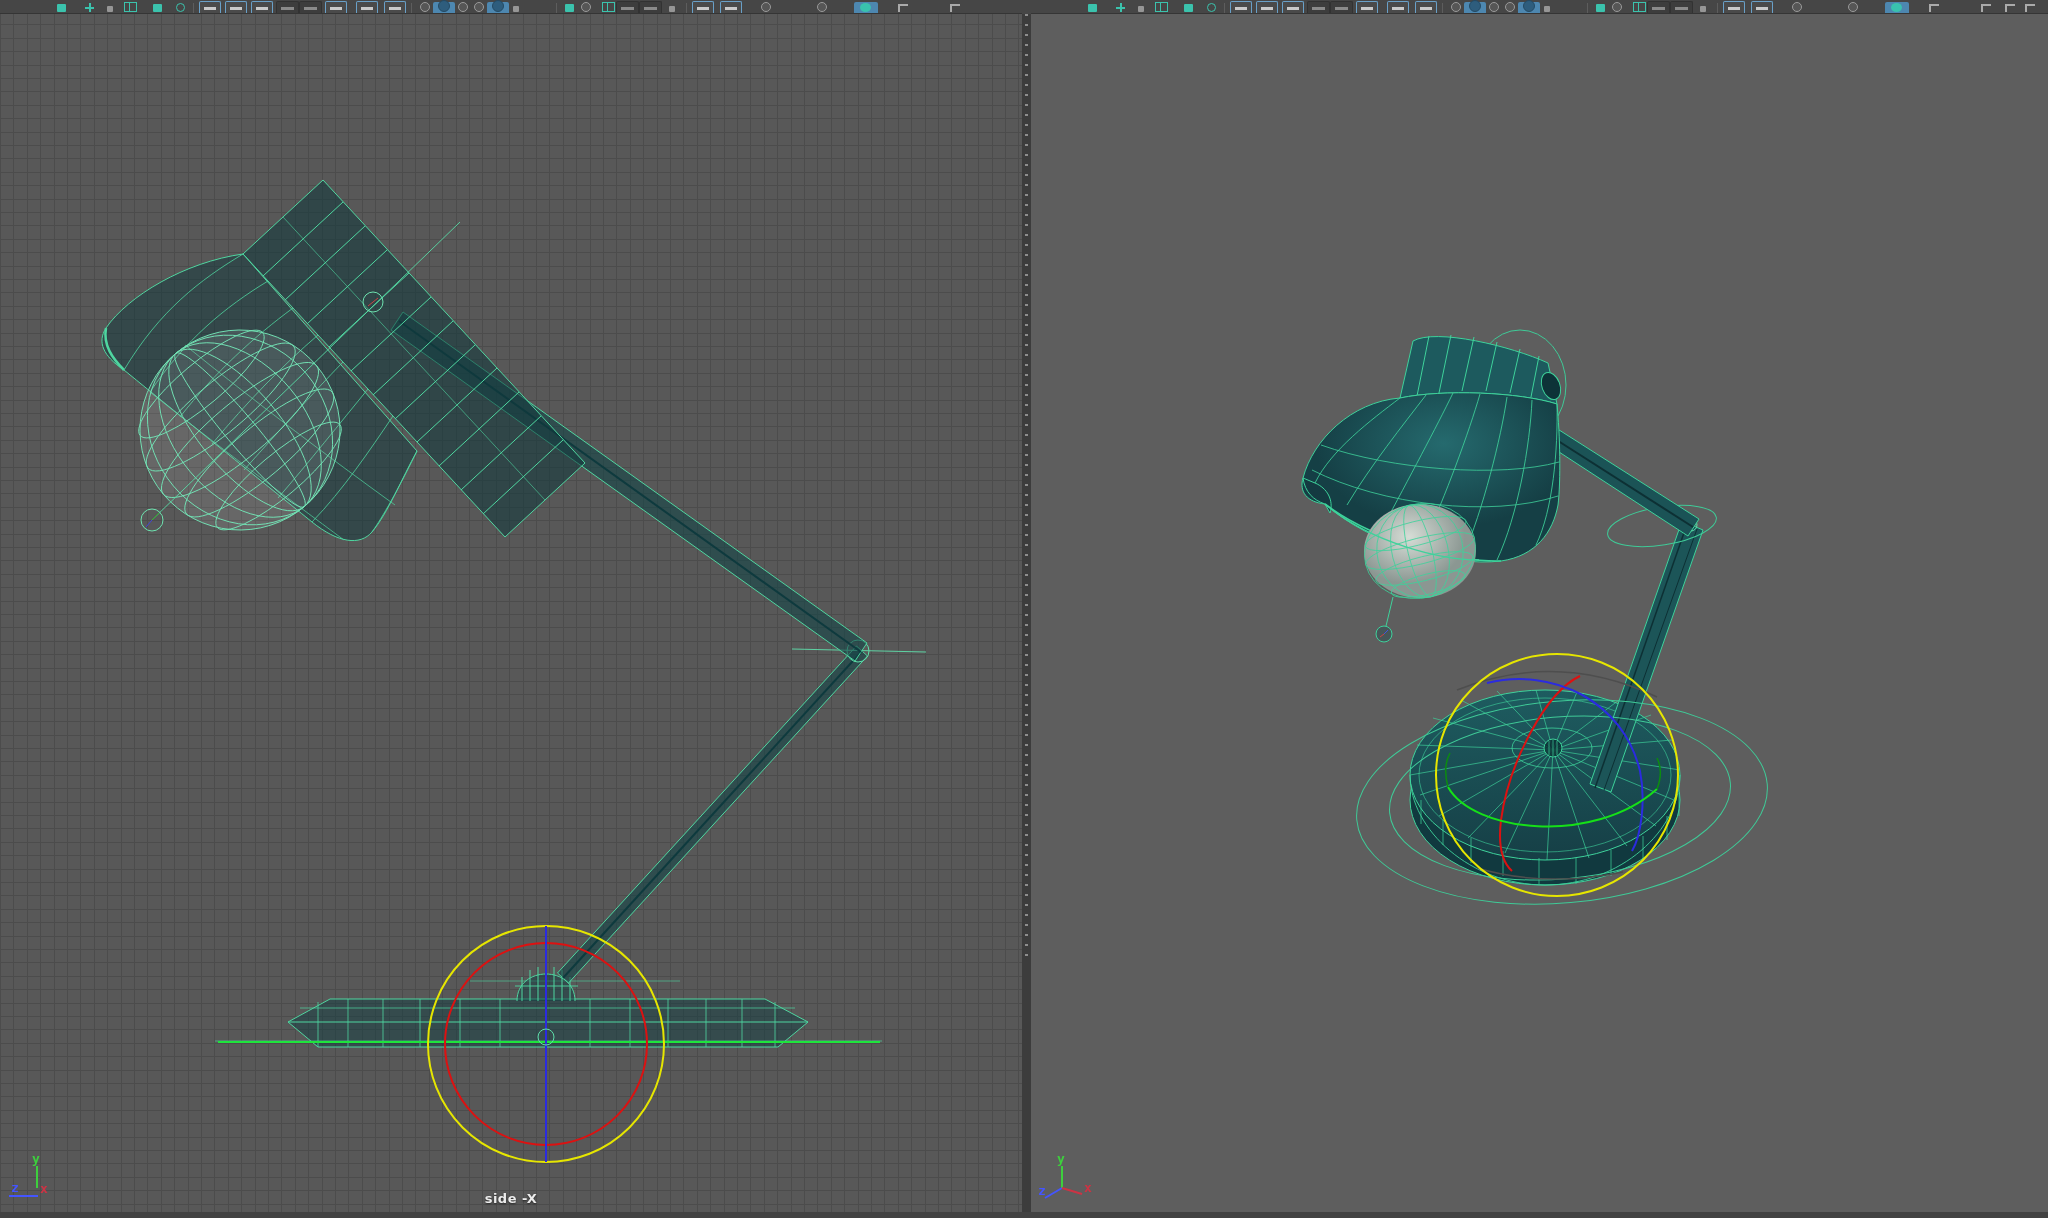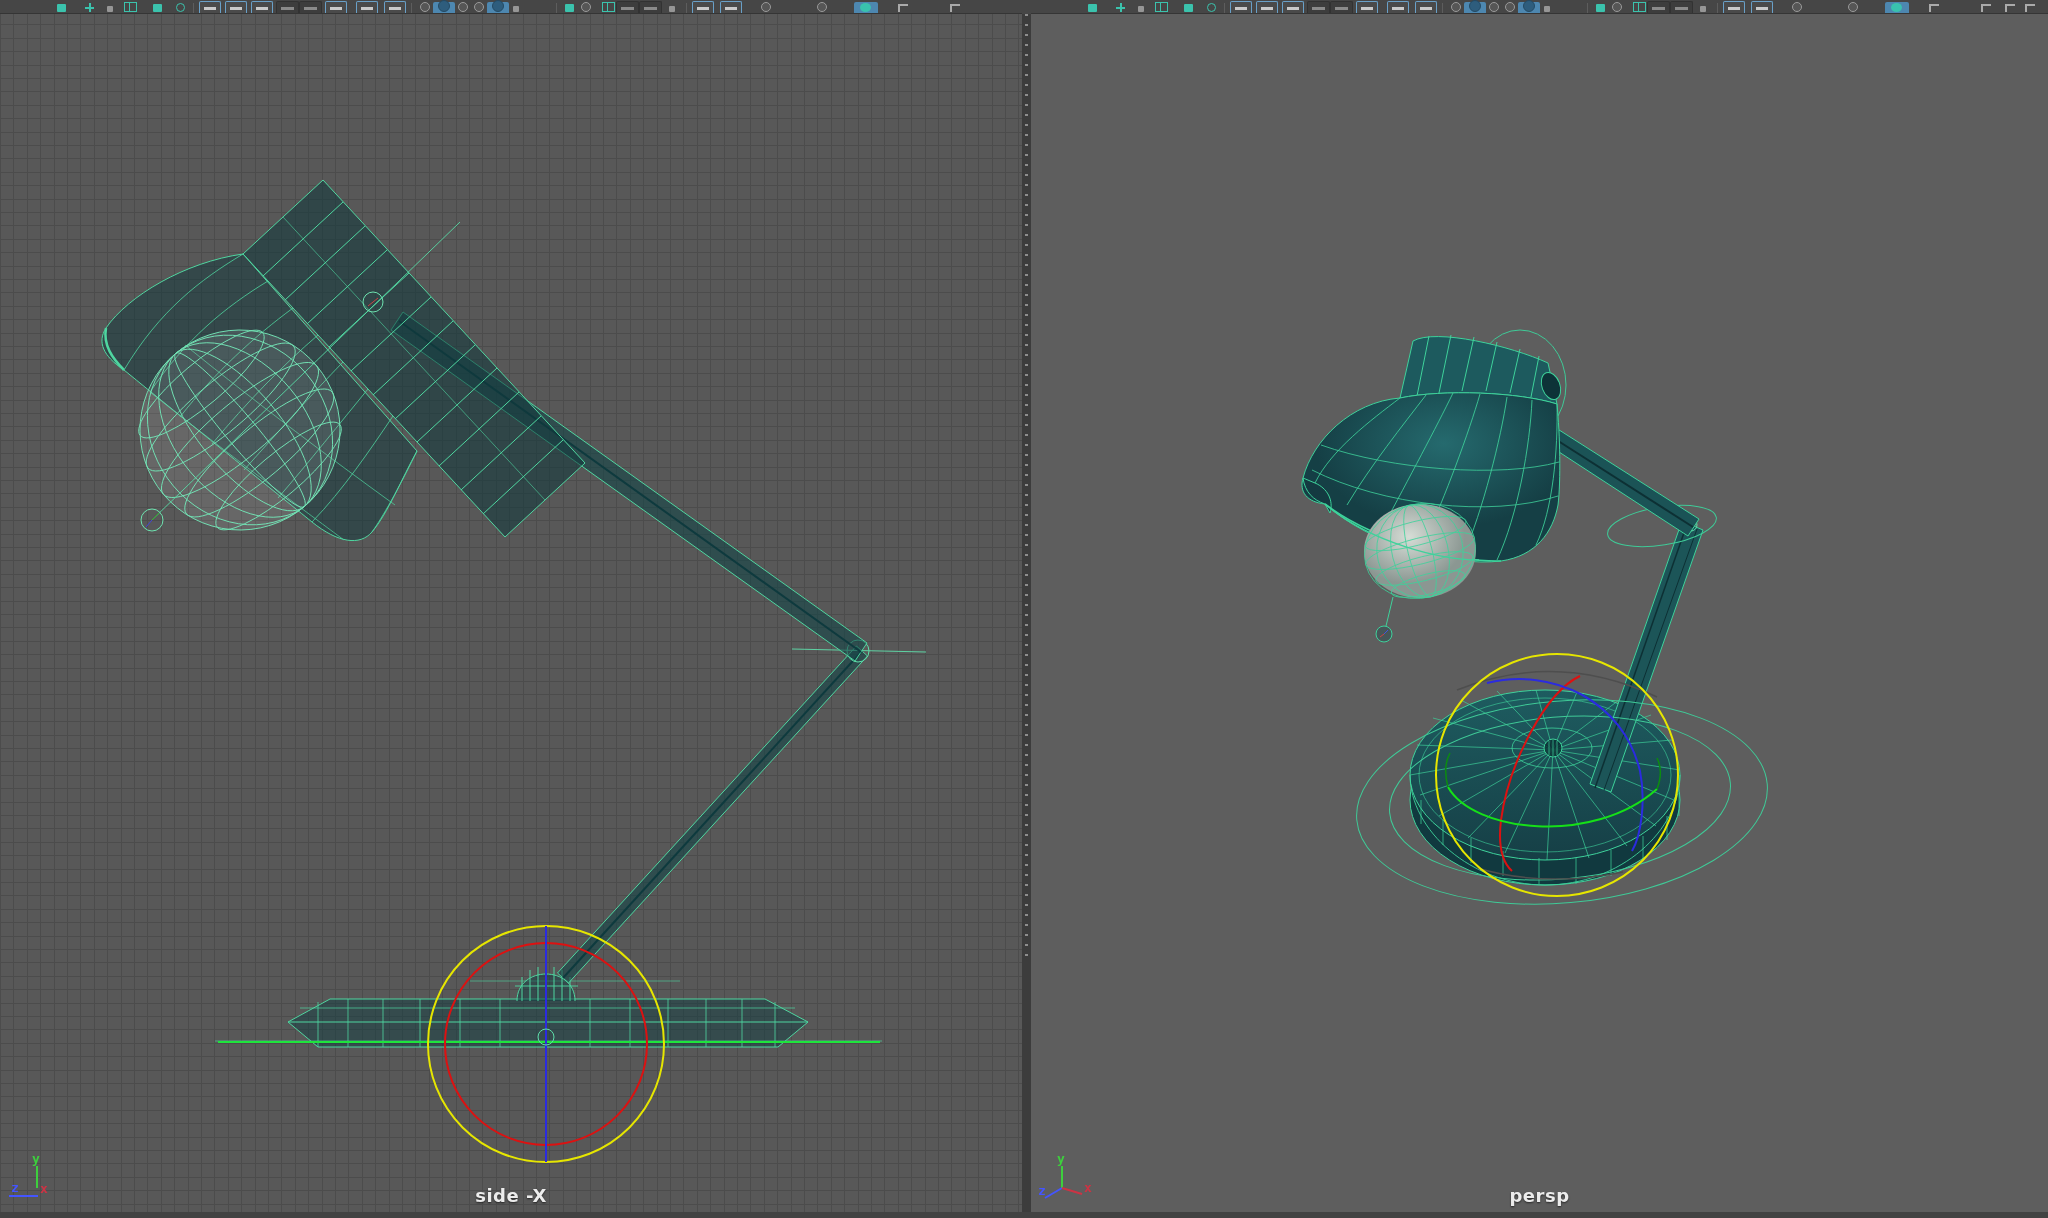--- a/index.html
+++ b/index.html
@@ -44,21 +44,21 @@
       repeating-linear-gradient(0deg,#4c4c4c 0,#4c4c4c 1px,transparent 1px,transparent 13.4px),
       repeating-linear-gradient(90deg,#4c4c4c 0,#4c4c4c 1px,transparent 1px,transparent 13.4px);}
   #vp-persp{left:1031px;width:1017px;background:#5e5e5e;}
   #divider{position:absolute;left:1022px;top:14px;bottom:0;width:9px;background:#3c3c3c;}
   #divider .dots{position:absolute;left:3px;top:0;bottom:260px;width:3px;
       background:repeating-linear-gradient(180deg,#8d8d8d 0,#8d8d8d 2px,transparent 2px,transparent 10px);}
   #bottomstrip{position:absolute;left:0;right:0;bottom:0;height:6px;background:#424242;}
 
   .vp-svg{position:absolute;left:0;top:-14px;}
   .vp-label{position:absolute;bottom:12px;left:0;right:0;text-align:center;
-            color:#ececec;font-size:18px;font-weight:bold;letter-spacing:.5px;
+            color:#ececec;font-size:13px;font-weight:bold;letter-spacing:.5px;
             text-shadow:0 1px 2px rgba(0,0,0,.6);}
   .axis-triad{position:absolute;left:4px;bottom:6px;width:80px;height:62px;}
   .axis-triad text{font-size:13px;font-weight:bold;font-family:"DejaVu Sans Mono","Liberation Mono",monospace;}
 </style>
 </head>
 <body>
 
 <div id="app">
 
   <div class="toolbar" id="toolbar-left">
@@ -611,17 +611,16 @@
 
     <svg class="axis-triad" viewBox="0 0 80 62">
       <line x1="27" y1="38" x2="27" y2="16" stroke="#3dcf3d" stroke-width="2"></line>
       <text x="22" y="13" fill="#3dcf3d">y</text>
       <line x1="27" y1="38" x2="10" y2="48" stroke="#4455ff" stroke-width="2"></line>
       <text x="3" y="45" fill="#4455ff">z</text>
       <line x1="27" y1="38" x2="47" y2="44" stroke="#cc3344" stroke-width="2"></line>
       <text x="49" y="42" fill="#cc3344">x</text>
     </svg>
 
-    <div class="vp-label">persp</div>
   </div>
 
   <div id="bottomstrip"></div>
 </div>
 
 </body></html>

